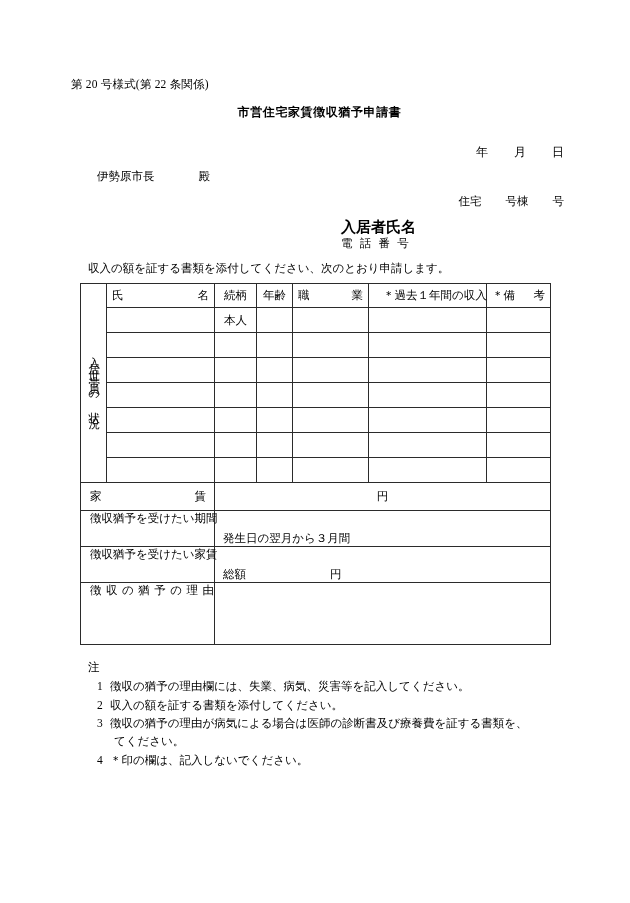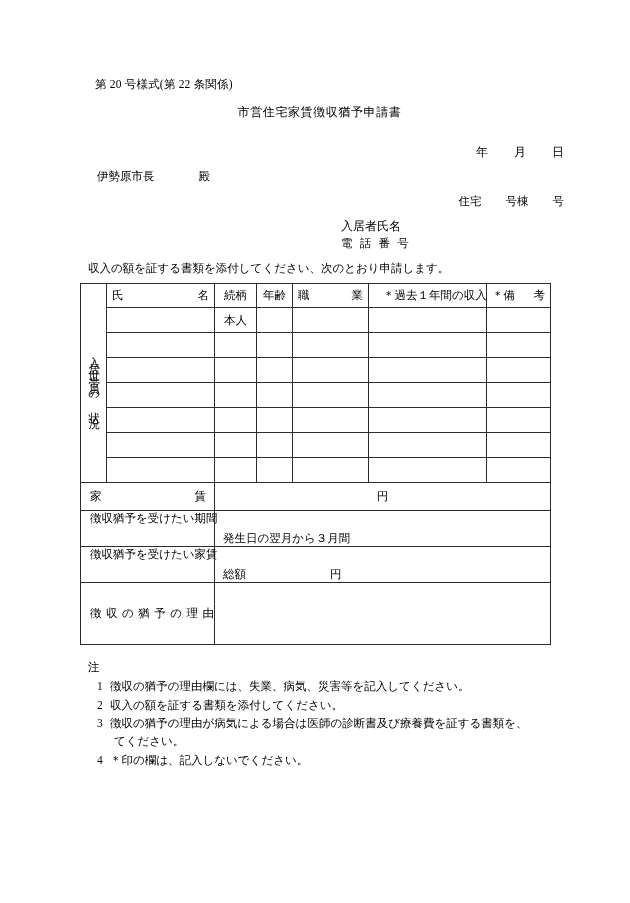--- a/index.html
+++ b/index.html
@@ -25,31 +25,31 @@
   }
 
   
   .form-no {
     position: absolute;
     left: 71px;
     top: 77px;
     font-size: 11.5px;
     white-space: nowrap;
     letter-spacing: 0.2px;
-    margin-left: 24px;
   }
 
   .doc-title {
     position: absolute;
     left: 9px;
     right: 0;
     top: 104px;
     text-align: center;
     font-size: 12px;
     letter-spacing: 0.6px;
+    font-weight: bold;
   }
 
   .date-line {
     position: absolute;
     right: 66px;
     top: 144px;
     font-size: 12px;
     white-space: nowrap;
   }
   .date-line .gap { display: inline-block; width: 26px; }
@@ -69,22 +69,23 @@
     top: 194px;
     font-size: 11.5px;
     white-space: nowrap;
   }
   .dwelling-line .gap { display: inline-block; width: 24px; }
 
   .applicant-name {
     position: absolute;
     left: 341px;
     top: 218px;
-    font-size: 12px;
-    white-space: nowrap;
+    font-size: 15px;
+    white-space: nowrap;
+    font-weight: bold;
   }
   .applicant-phone {
     position: absolute;
     left: 341px;
     top: 236px;
     font-size: 11.5px;
     white-space: nowrap;
     letter-spacing: 2.2px;
   }
 
@@ -187,21 +188,20 @@
   .label-plain {
     display: flex;
     align-items: flex-start;
     height: 100%;
     padding-left: 9px;
     box-sizing: border-box;
     white-space: nowrap;
   }
   .label-reason {
     display: flex;
-    align-items: center;
     height: 100%;
     padding-left: 9px;
     box-sizing: border-box;
     white-space: nowrap;
     letter-spacing: 4.5px;
   }
   .val-center {
     display: flex;
     justify-content: center;
     align-items: center;

